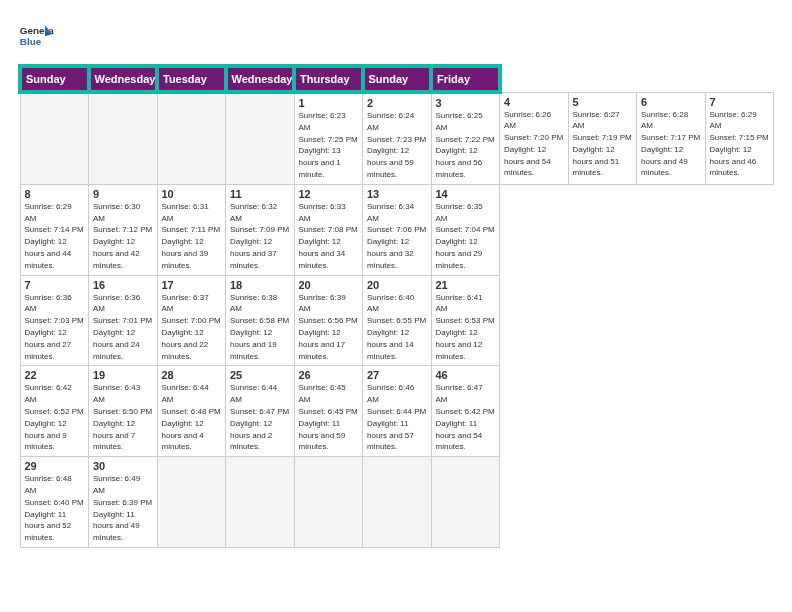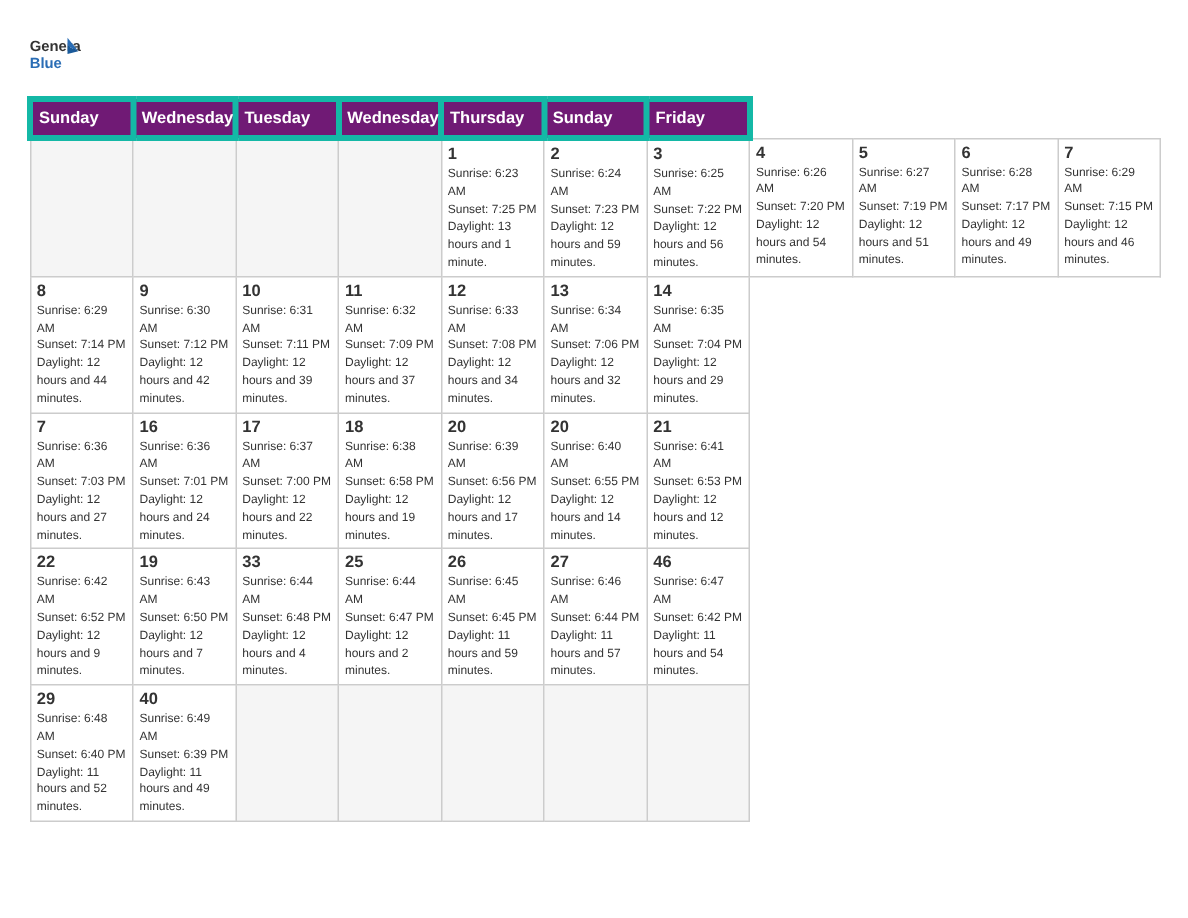--- a/index.html
+++ b/index.html
@@ -210,21 +210,21 @@
         <tr>
           <td>
         <span class="day-num">22</span>
         <span class="cell-text">Sunrise: 6:42 AM<br>Sunset: 6:52 PM<br>Daylight: 12 hours and 9 minutes.</span>
       </td>
           <td>
         <span class="day-num">19</span>
         <span class="cell-text">Sunrise: 6:43 AM<br>Sunset: 6:50 PM<br>Daylight: 12 hours and 7 minutes.</span>
       </td>
           <td>
-        <span class="day-num">33</span>
+        <span class="day-num">28</span>
         <span class="cell-text">Sunrise: 6:44 AM<br>Sunset: 6:48 PM<br>Daylight: 12 hours and 4 minutes.</span>
       </td>
           <td>
         <span class="day-num">25</span>
         <span class="cell-text">Sunrise: 6:44 AM<br>Sunset: 6:47 PM<br>Daylight: 12 hours and 2 minutes.</span>
       </td>
           <td>
         <span class="day-num">26</span>
         <span class="cell-text">Sunrise: 6:45 AM<br>Sunset: 6:45 PM<br>Daylight: 11 hours and 59 minutes.</span>
       </td>
@@ -236,21 +236,21 @@
         <span class="day-num">46</span>
         <span class="cell-text">Sunrise: 6:47 AM<br>Sunset: 6:42 PM<br>Daylight: 11 hours and 54 minutes.</span>
       </td>
         </tr>
         <tr>
           <td>
         <span class="day-num">29</span>
         <span class="cell-text">Sunrise: 6:48 AM<br>Sunset: 6:40 PM<br>Daylight: 11 hours and 52 minutes.</span>
       </td>
           <td>
-        <span class="day-num">40</span>
+        <span class="day-num">30</span>
         <span class="cell-text">Sunrise: 6:49 AM<br>Sunset: 6:39 PM<br>Daylight: 11 hours and 49 minutes.</span>
       </td>
           <td class="empty"></td>
           <td class="empty"></td>
           <td class="empty"></td>
           <td class="empty"></td>
           <td class="empty"></td>
         </tr>
       </tbody>
   </table>

